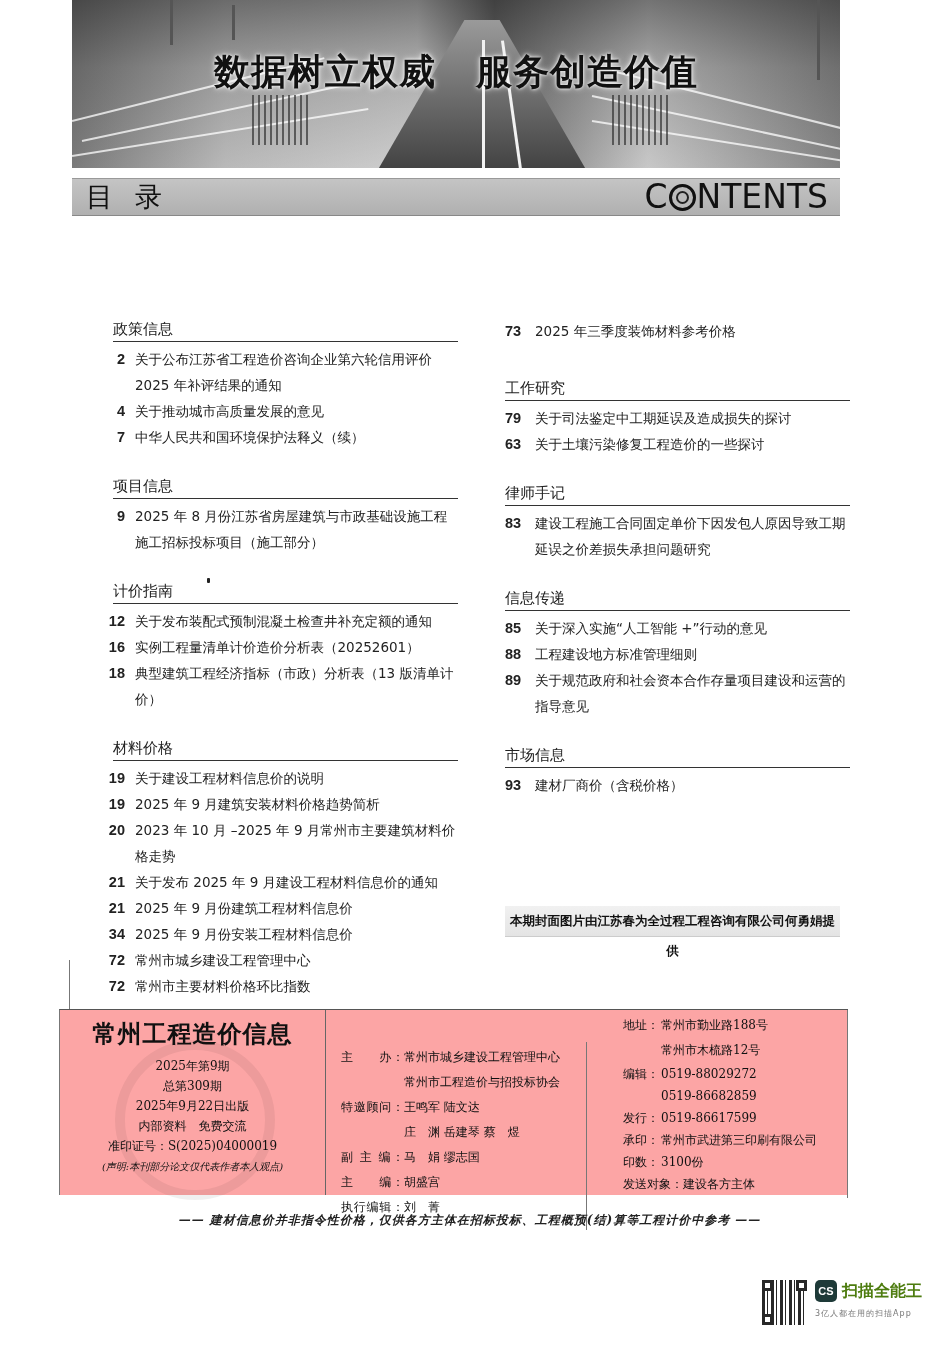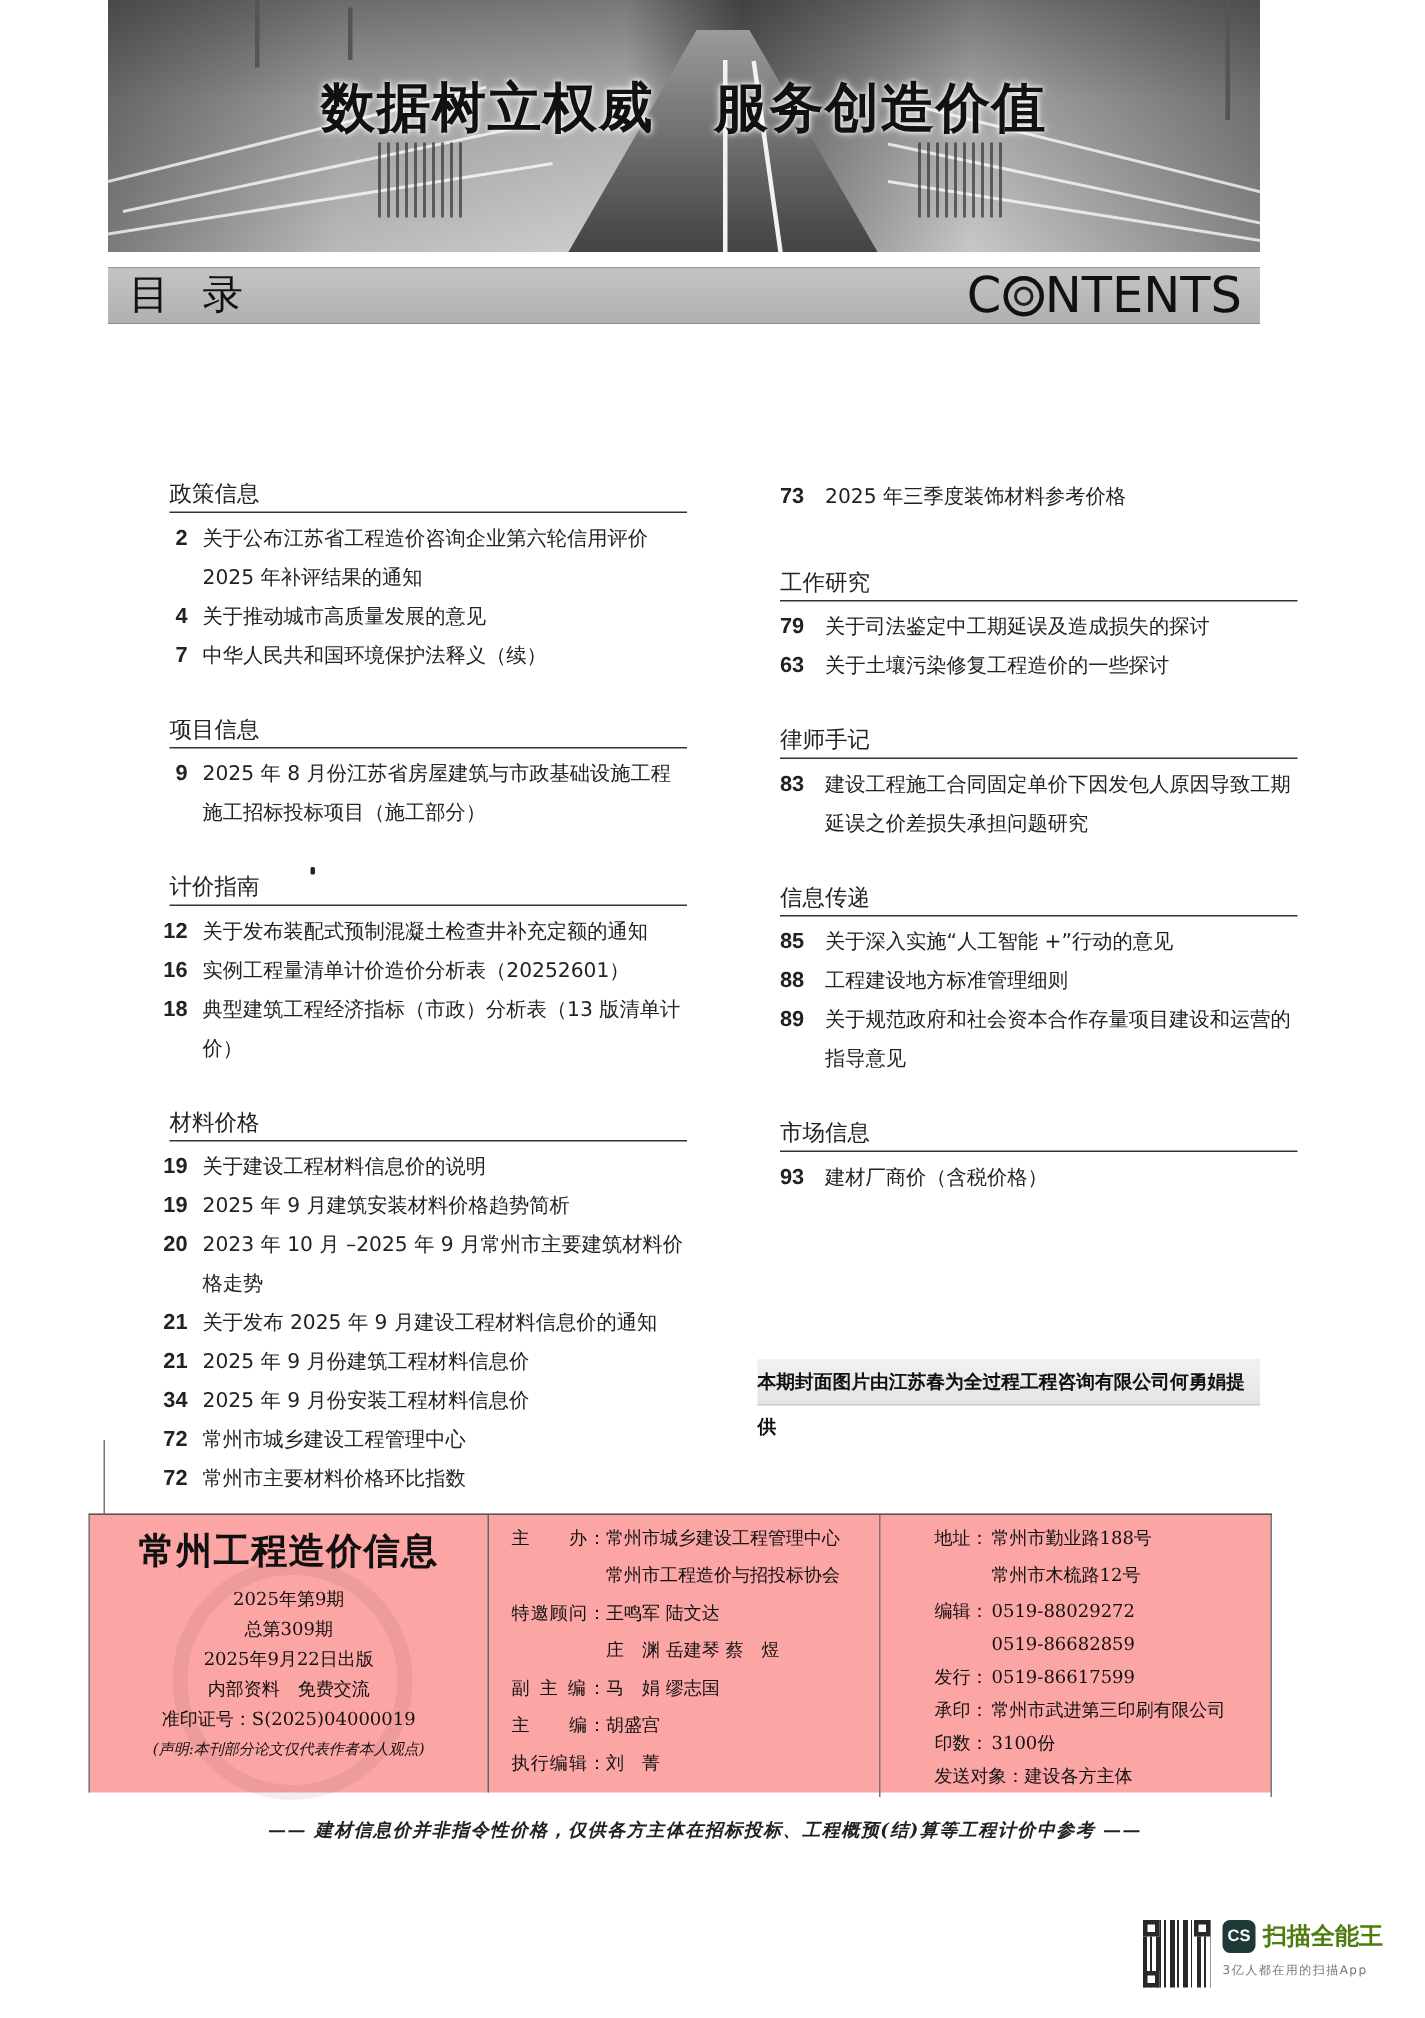--- a/index.html
+++ b/index.html
@@ -55,49 +55,49 @@
       box-sizing: border-box; margin: 0 1px; position: relative; background: #bbb;
     }
     .toc-bar .logo-o::after {
       content: ""; position: absolute; left: 4px; top: 4px; width: 13px; height: 13px; border-radius: 50%;
       border: 2px solid #222; box-sizing: border-box;
     }
 
     
     .col { position: absolute; top: 318px; width: 345px; }
     .col.left { left: 113px; }
-    .col.right { left: 520px; }
+    .col.right { left: 505px; }
     .section { margin-bottom: 25px; }
     .section-head {
       font-size: 15px; line-height: 22px; font-weight: normal; color: #222;
       border-bottom: 1.5px solid #333; padding-bottom: 1px; margin-bottom: 4px;
     }
     .entry { display: flex; font-size: 13.5px; line-height: 26px; color: #222; }
     .entry .pg { width: 32px; font-weight: bold; font-size: 14.5px; text-align: right; padding-right: 10px; box-sizing: border-box; flex: none; font-family: "Liberation Sans", sans-serif; }
     .col.left .entry .pg { width: 32px; margin-left: -10px; }
     .entry .ttl { flex: 1; }
     .col.right .entry .pg { width: 30px; text-align: left; }
     .col.right .standalone { margin-bottom: 33px; }
 
     .cover-credit {
       position: absolute; left: 505px; top: 906px; width: 335px; height: 30px;
       background: linear-gradient(180deg, #f1f1f1, #e4e4e4); border-bottom: 1px solid #ccc;
-      font-size: 12.5px; font-weight: bold; line-height: 30px; text-align: left; color: #111;
+      font-size: 12.5px; font-weight: bold; line-height: 30px; text-align: center; color: #111;
     }
 
     .left-rule { position: absolute; left: 69px; top: 960px; width: 1px; height: 55px; background: #777; }
 
     
     .colophon {
       position: absolute; left: 59px; top: 1009px; width: 788px; height: 185px;
       border-top: 1.5px solid #555; border-left: 1px solid #777; background: #fca5a5;
     }
     .colophon .cell { position: absolute; top: 0; height: 185px; }
     .colophon .c1 { left: 0; width: 265px; border-right: 1px solid #666; }
-    .colophon .c2 { left: 266px; width: 260px; border-right: 1px solid #777; }
+    .colophon .c2 { left: 266px; width: 260px; border-right: 1px solid #777; margin-top: 32px; }
     .colophon .c3 { left: 527px; width: 260px; border-right: 1px solid #777; }
     .mag-title { text-align: center; font-size: 24px; font-weight: bold; margin-top: 8px; letter-spacing: 1px; color: #111; }
     .mag-line { text-align: center; font-size: 12px; line-height: 20px; color: #111; font-family: "DejaVu Serif", serif; }
     .mag-line.first { margin-top: 6px; }
     .mag-note { text-align: center; font-size: 10px; line-height: 22px; color: #111; font-style: italic; font-family: "DejaVu Serif", serif; }
     .seal {
       position: absolute; left: 55px; top: 30px; width: 160px; height: 160px; border-radius: 50%;
       border: 10px solid rgba(0,0,0,0.06); box-sizing: border-box;
     }
     .kv { display: flex; font-size: 12px; line-height: 25px; color: #111; font-family: "DejaVu Serif", serif; }

